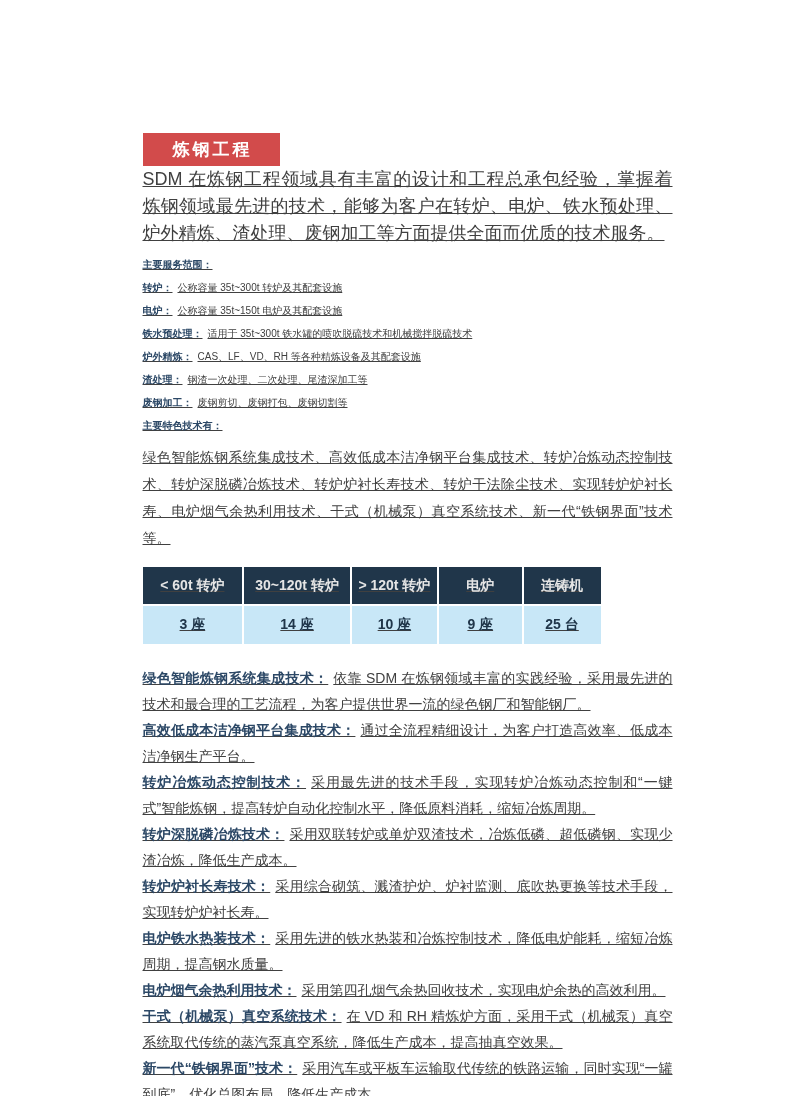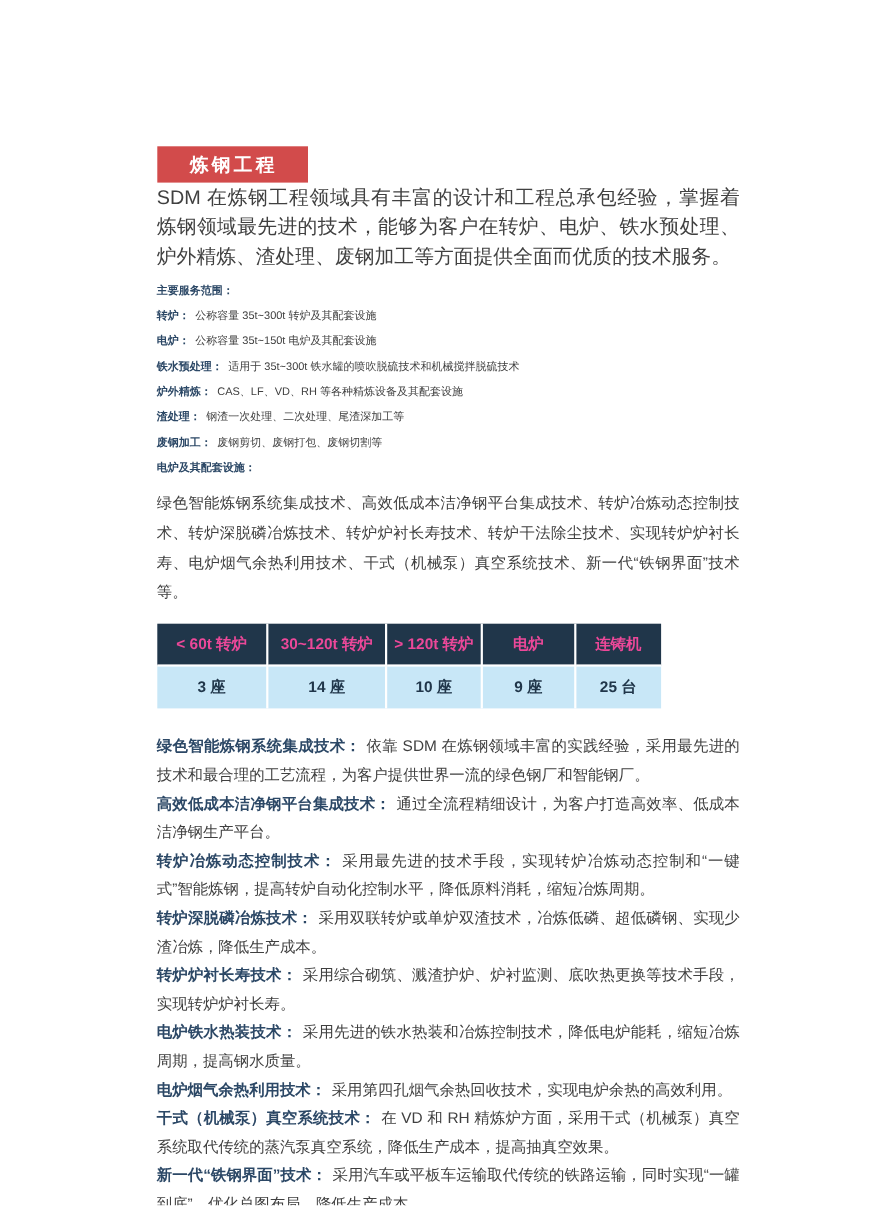--- a/index.html
+++ b/index.html
@@ -6,20 +6,21 @@
   html, body { background: #ffffff; }
   .page {
     position: relative;
     width: 690px;
     height: 1096px;
     margin: 0 auto;
     background: #ffffff;
     font-family: "Liberation Sans", "DejaVu Sans", sans-serif;
     color: var(--body-text, #404040);
     overflow: hidden;
+    text-decoration: underline;
   }
   .content {
     padding: 0 75px 0 85px;
   }
   .badge {
     display: inline-block;
     margin-top: 133px;
     background: var(--accent-red, #d24b4b);
     color: #ffffff;
     font-size: 17px;
@@ -57,21 +58,21 @@
     margin-top: 15px;
     width: 458px;
     border-collapse: collapse;
     table-layout: fixed;
     font-size: 14px;
     font-weight: bold;
     text-align: center;
   }
   .cap-table th {
     background: var(--navy-dark, #20364a);
-    color: #ec4899;
+    color: #e5e5e5;
     height: 38px;
     border-right: 2px solid #ffffff;
     border-bottom: 2px solid #ffffff;
     font-weight: bold;
   }
   .cap-table td {
     background: var(--light-blue, #c8e7f7);
     color: var(--navy-dark, #20364a);
     height: 39px;
     border-right: 2px solid #ffffff;
@@ -99,21 +100,21 @@
     <p class="intro">SDM 在炼钢工程领域具有丰富的设计和工程总承包经验，掌握着炼钢领域最先进的技术，能够为客户在转炉、电炉、铁水预处理、炉外精炼、渣处理、废钢加工等方面提供全面而优质的技术服务。</p>
 
     <div class="services">
       <p class="line heading">主要服务范围：</p>
       <p class="line"><b>转炉：</b><span>公称容量 35t~300t 转炉及其配套设施</span></p>
       <p class="line"><b>电炉：</b><span>公称容量 35t~150t 电炉及其配套设施</span></p>
       <p class="line"><b>铁水预处理：</b><span>适用于 35t~300t 铁水罐的喷吹脱硫技术和机械搅拌脱硫技术</span></p>
       <p class="line"><b>炉外精炼：</b><span>CAS、LF、VD、RH 等各种精炼设备及其配套设施</span></p>
       <p class="line"><b>渣处理：</b><span>钢渣一次处理、二次处理、尾渣深加工等</span></p>
       <p class="line"><b>废钢加工：</b><span>废钢剪切、废钢打包、废钢切割等</span></p>
-      <p class="line heading">电炉及其配套设施：</p>
+      <p class="line heading">主要特色技术有：</p>
     </div>
 
     <p class="feature-summary">绿色智能炼钢系统集成技术、高效低成本洁净钢平台集成技术、转炉冶炼动态控制技术、转炉深脱磷冶炼技术、转炉炉衬长寿技术、转炉干法除尘技术、实现转炉炉衬长寿、电炉烟气余热利用技术、干式（机械泵）真空系统技术、新一代“铁钢界面”技术等。</p>
 
     <table class="cap-table">
       <colgroup>
         <col class="col-1">
           <col class="col-2">
           <col class="col-3">
           <col class="col-4">

